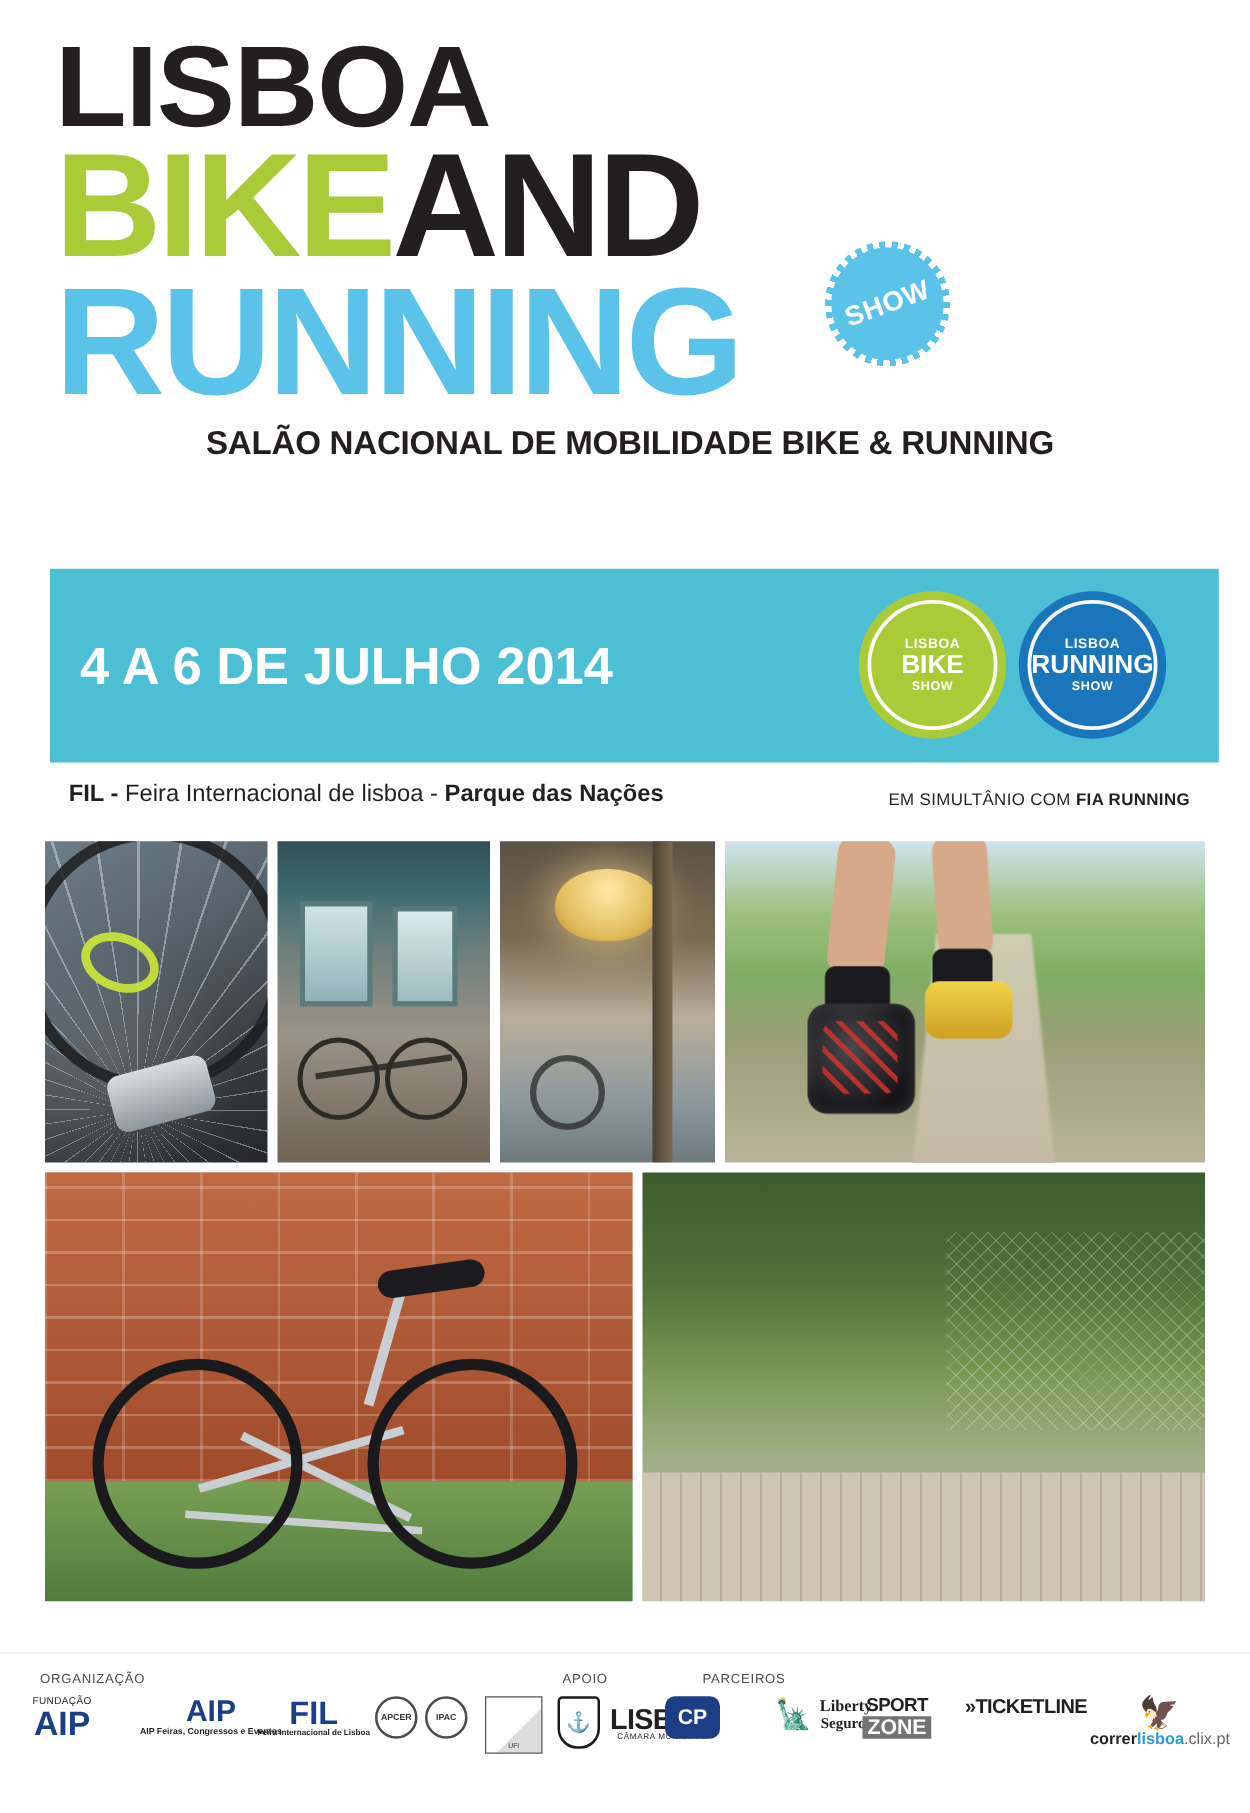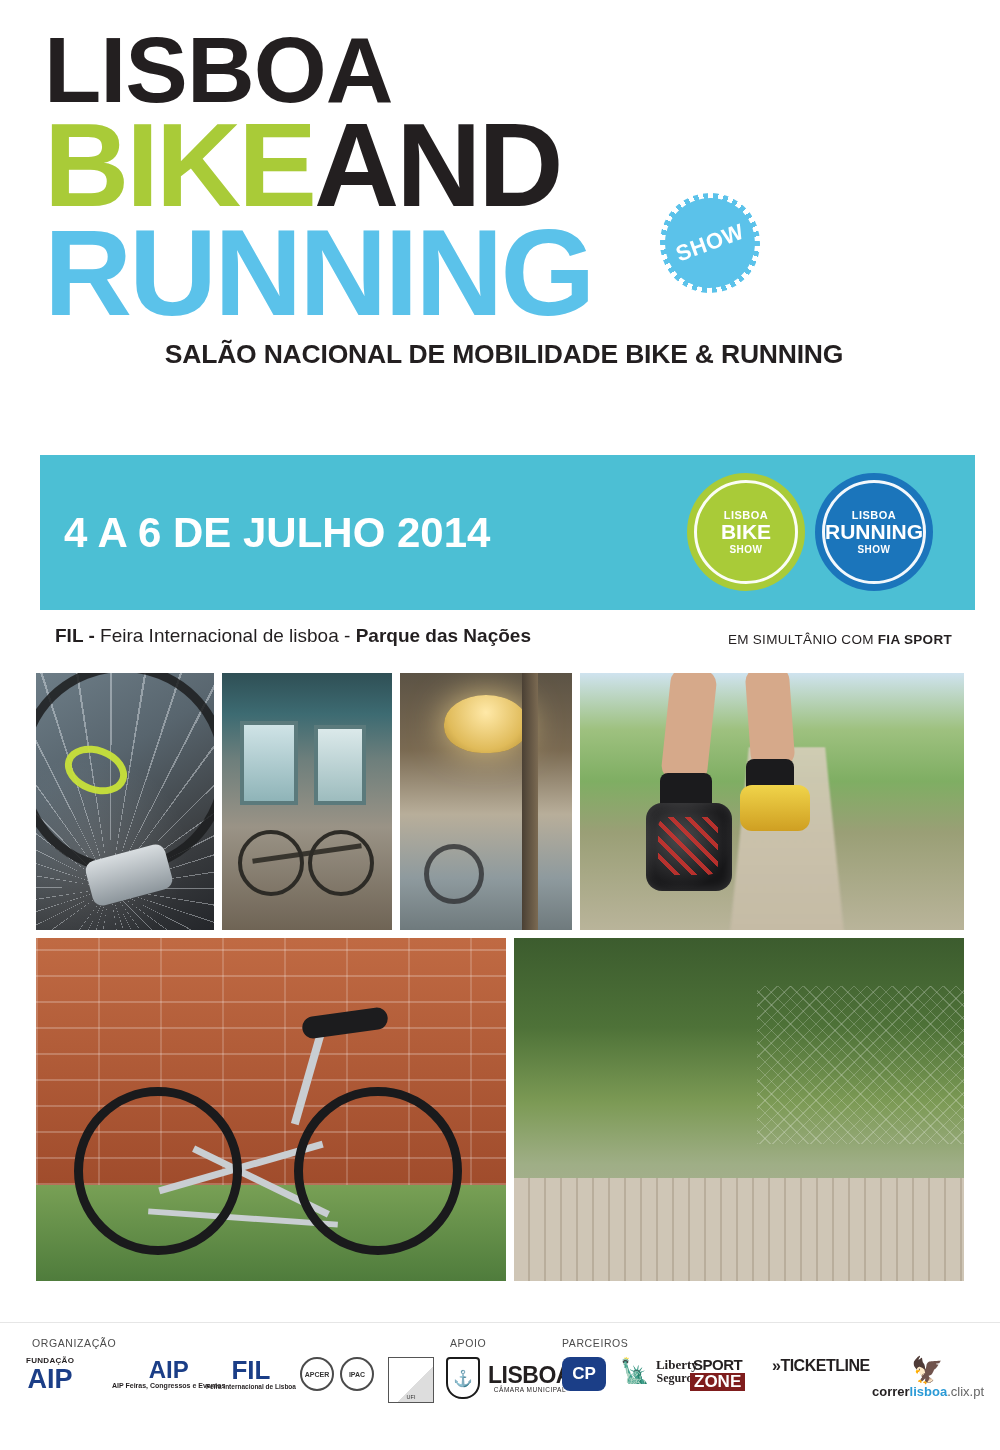--- a/index.html
+++ b/index.html
@@ -297,21 +297,21 @@
     position: absolute; font-size: 10.5px; letter-spacing: 0.6px; color: #4b4b4b;
   }
   .lbl-org { left: 32px; top: 14px; }
   .lbl-apoio { left: 450px; top: 14px; }
   .lbl-parc { left: 562px; top: 14px; }
 
   .logos { position: absolute; top: 34px; display: flex; align-items: center; gap: 14px; }
   .logo-text { font-weight: bold; color: #231f20; line-height: 1.05; text-align: center; }
 
   .lg-aip1 { left: 26px; }
-  .lg-aip1 .t1 { font-size: 8px; font-weight: bold; letter-spacing: .3px; }
+  .lg-aip1 .t1 { font-size: 8px; font-weight: normal; letter-spacing: .3px; }
   .lg-aip1 .t2 { font-size: 27px; font-weight: bold; color:#1b3e87; }
 
   .lg-aip2 { left: 112px; }
   .lg-aip2 .t2 { font-size: 24px; font-weight: bold; color:#1b3e87; }
   .lg-aip2 .t3 { font-size: 7px; font-weight: bold; }
 
   .lg-fil { left: 206px; }
   .lg-fil .t2 { font-size: 26px; font-weight: bold; color:#1b3e87; }
   .lg-fil .t3 { font-size: 6.5px; }
 
@@ -329,34 +329,34 @@
   }
 
   .lg-lisboa { left: 446px; display:flex; align-items:center; gap:8px; }
   .lg-lisboa .crest {
     width: 34px; height: 42px; border: 2px solid #1b1b1b; border-radius: 4px 4px 16px 16px;
     display:flex; align-items:center; justify-content:center; font-size:16px;
   }
   .lg-lisboa .t2 { font-size: 23px; font-weight: bold; letter-spacing: -0.5px; }
   .lg-lisboa .t3 { font-size: 6.5px; letter-spacing: .5px; }
 
-  .lg-cp { left: 562px; }
+  .lg-cp { left: 532px; }
   .lg-cp .mark {
     width: 44px; height: 34px; background:#1b3e87; border-radius: 8px;
     display:flex; align-items:center; justify-content:center; color:#fff; font-size:17px; font-weight:bold;
   }
 
   .lg-liberty { left: 620px; display:flex; align-items:center; gap:6px; }
   .lg-liberty .torch { font-size: 24px; }
   .lg-liberty .t2 { font-size: 13px; font-weight: bold; font-family:"Liberation Serif", serif; }
   .lg-liberty .t3 { font-size: 12px; font-weight: bold; font-family:"Liberation Serif", serif; }
 
   .lg-sport { left: 690px; }
   .lg-sport .t2 { font-size: 15px; font-weight: bold; letter-spacing:-0.5px; }
-  .lg-sport .t3 { font-size: 17px; font-weight: bold; background:#7f1d1d; color:#fff; padding: 0 4px; }
+  .lg-sport .t3 { font-size: 17px; font-weight: bold; background:#737373; color:#fff; padding: 0 4px; }
 
   .lg-ticket { left: 772px; font-size: 16px; font-weight: bold; letter-spacing:-0.5px; }
 
   .lg-correr { left: 872px; }
   .lg-correr .bird { font-size: 26px; line-height: 1; }
   .lg-correr .t2 { font-size: 13px; font-weight: bold; }
   .lg-correr .blue { color: #2a9ad6; }
   .lg-correr .gray { color: #666; font-weight: normal; }
 </style>
 </head>
@@ -393,21 +393,21 @@
     </div>
   </div>
 
   <div class="venue">
     <span class="b">FIL -</span>
     <span class="thin">Feira Internacional de lisboa -</span>
     <span class="b">Parque das Nações</span>
   </div>
   <div class="simul">
     <span>EM SIMULTÂNIO COM</span>
-    <span class="b">FIA SPORT</span>
+    <span class="b">FIA RUNNING</span>
   </div>
 
   <div class="photos">
     <div class="row1">
       <div class="ph p-wheel">
         <span class="spokes"></span>
         <span class="rim"></span>
         <span class="grn"></span>
         <span class="hub"></span>
       </div>

